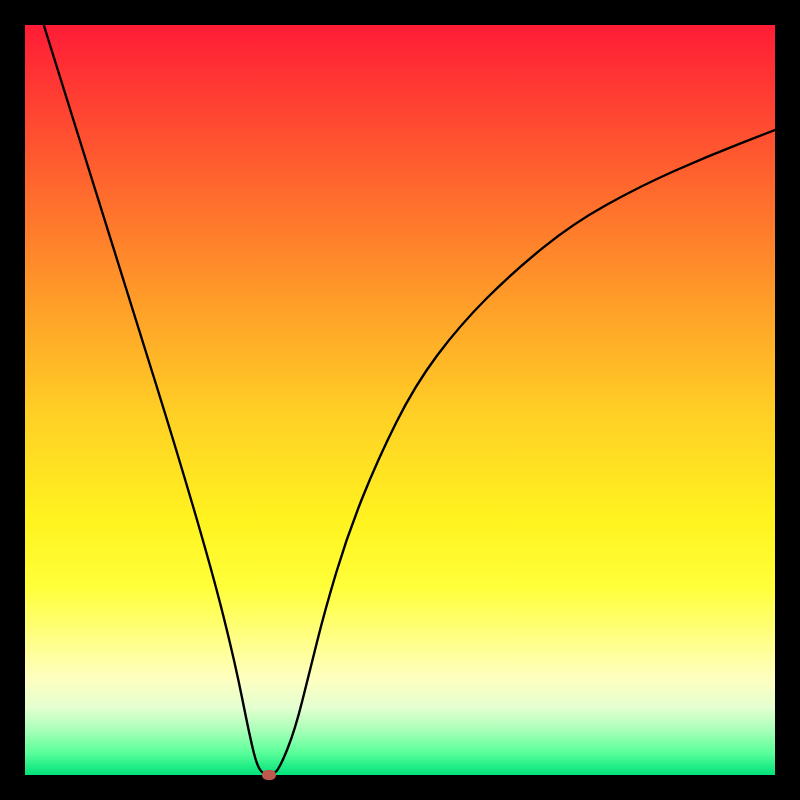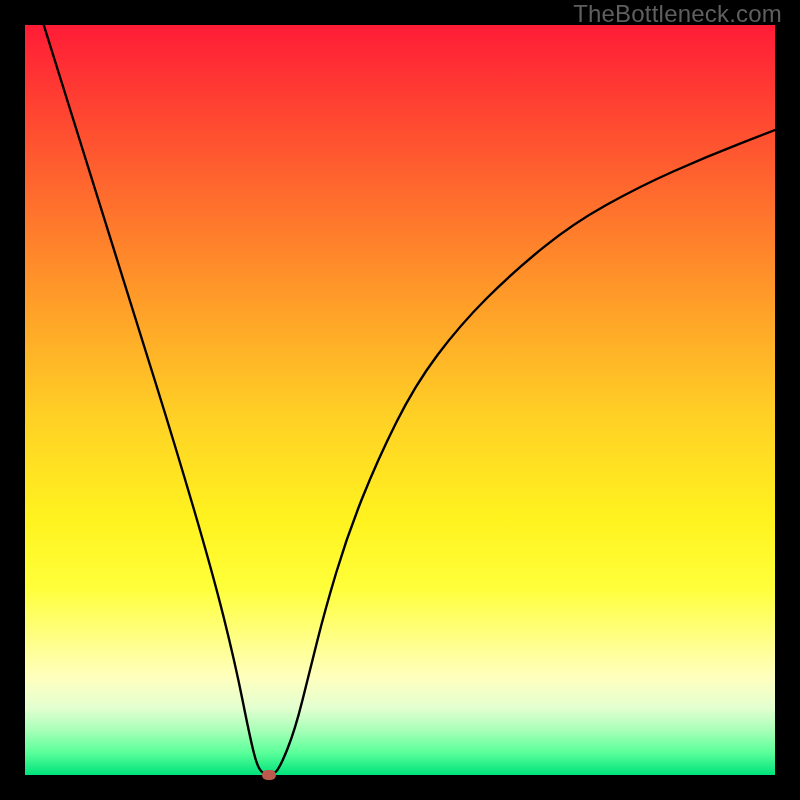--- a/index.html
+++ b/index.html
@@ -51,21 +51,20 @@
     height: 10px;
     border-radius: 5px;
     background: #bd5a4e;
     transform: translate(-50%, -50%);
   }
 </style>
 </head>
 <body>
 
 <div class="frame">
-  <div class="watermark">TheBottleneck.com</div>
 
   <div class="plot-area">
     <svg class="curve" viewBox="0 0 750 750" preserveAspectRatio="none">
       <path fill="none" stroke="#000" stroke-width="2.4" stroke-linejoin="round" stroke-linecap="round" d="M 18.75,0 Q 37.5,60 56.25,120 Q 75,180 93.75,240 Q 112.5,300 131.25,360 Q 150,420 168.75,483.75 Q 187.5,547.5 198.75,592.5 Q 210.00000000000003,637.5 217.5,675 Q 225,712.5 228.75,727.5 Q 232.5,742.5 236.25,746.25 Q 240,750 243.75,750 Q 247.5,750 251.25,746.25 Q 255.00000000000003,742.5 262.5,723.75 Q 270,705 277.5,675 Q 285,645 292.5,615 Q 300,585 311.25,547.5 Q 322.5,510 337.5,472.5 Q 352.5,435 371.25,397.5 Q 390,360 412.5,330 Q 434.99999999999994,300 461.25,273.75 Q 487.5,247.49999999999994 517.5,223.12499999999997 Q 547.5,198.75 581.25,180 Q 615,161.25 648.75,146.25 Q 682.5,131.25 716.25,118.125 T 750,105"></path>
     </svg>
     <div class="marker" style="left: 243.75px; top: 750px; background: rgb(189, 90, 78);"></div>
   </div>
 </div>
 
 </body></html>

